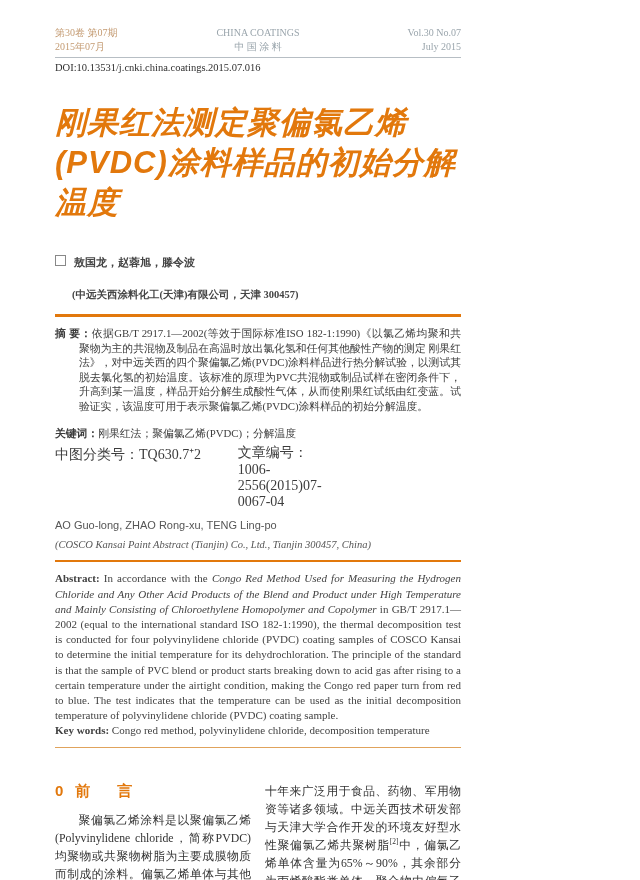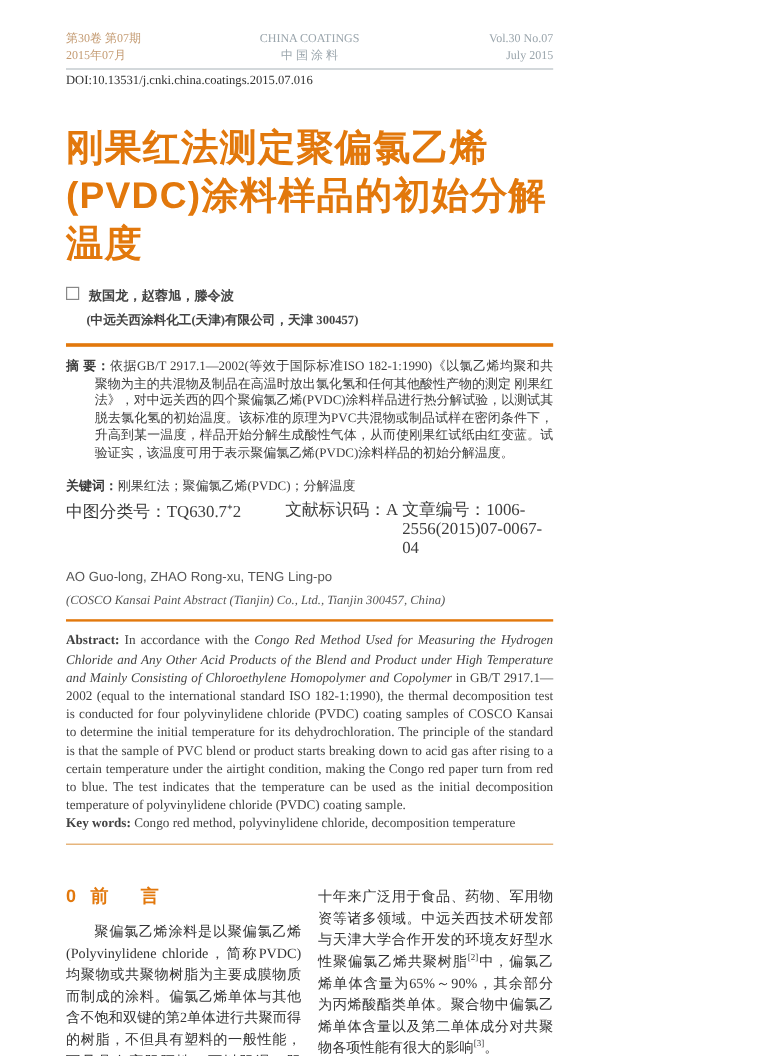--- a/index.html
+++ b/index.html
@@ -11,21 +11,21 @@
   .jheader .left{color:#c49b72;text-align:left;}
   .jheader .center{color:#9aa5ac;text-align:center;}
   .jheader .right{color:#9aa5ac;text-align:right;}
   .rule-gray{border:none;border-top:1px solid #b7bec4;margin:3px 0 0 0;}
   .doi{font-size:10.5px;margin-top:4px;color:#2f2f2f;}
 
   
   .title-cn{margin-top:30px;font-family:"Liberation Sans",sans-serif;font-weight:bold;font-size:31px;line-height:40px;color:#e2780c;letter-spacing:1px;}
   .authors-cn{margin-top:16px;font-size:11px;font-weight:bold;color:#444;}
   .authors-cn .marker{display:inline-block;width:9px;height:9px;border:1px solid #888;margin-right:8px;vertical-align:0;}
-  .affil-cn{margin-top:6px;padding-left:17px;font-size:10.5px;font-weight:bold;color:#444;}
+  .affil-cn{margin-top:18px;padding-left:17px;font-size:10.5px;font-weight:bold;color:#444;}
   .rule-orange-thick{border:none;border-top:3px solid #e2780c;margin:12px 0 0 0;}
   .rule-orange-mid{border:none;border-top:2px solid #e2780c;margin:10px 0 0 0;}
   .rule-orange-thin{border:none;border-top:1px solid #e0a35c;margin:8px 0 0 0;}
 
   
   .abs-cn{margin-top:9px;font-size:10.8px;line-height:14.5px;text-align:justify;padding-left:24px;text-indent:-24px;color:#3c3c3c;}
   .abs-cn .lbl{font-weight:bold;}
   .kw-cn{margin-top:2px;font-size:10.8px;line-height:14.5px;}
   .kw-cn .lbl{font-weight:bold;}
   .meta-row{margin-top:4px;display:grid;grid-template-columns:45% 24% 31%;font-size:14px;color:#3c3c3c;}
@@ -65,38 +65,37 @@
       <div>中 国 涂 料</div>
     </div>
     <div class="right">
       <div>Vol.30 No.07</div>
       <div>July 2015</div>
     </div>
   </div>
   <hr class="rule-gray">
   <div class="doi">DOI:10.13531/j.cnki.china.coatings.2015.07.016</div>
 
-  <h1 class="title-cn" style="margin-bottom:0;">刚果红法测定聚偏氯乙烯(PVDC)涂料样品的初始分解温度</h1>
+  <h1 class="title-cn" style="margin-bottom:16px;font-style:italic;">刚果红法测定聚偏氯乙烯(PVDC)涂料样品的初始分解温度</h1>
 
   <div class="authors-cn">
     <span class="marker"></span><span>敖国龙，赵蓉旭，滕令波</span>
   </div>
   <div class="affil-cn">(中远关西涂料化工(天津)有限公司，天津 300457)</div>
 
   <hr class="rule-orange-thick">
 
   <p class="abs-cn">
     <span class="lbl">摘 要：</span><span>依据GB/T 2917.1—2002(等效于国际标准ISO 182-1:1990)《以氯乙烯均聚和共聚物为主的共混物及制品在高温时放出氯化氢和任何其他酸性产物的测定 刚果红法》，对中远关西的四个聚偏氯乙烯(PVDC)涂料样品进行热分解试验，以测试其脱去氯化氢的初始温度。该标准的原理为PVC共混物或制品试样在密闭条件下，升高到某一温度，样品开始分解生成酸性气体，从而使刚果红试纸由红变蓝。试验证实，该温度可用于表示聚偏氯乙烯(PVDC)涂料样品的初始分解温度。</span>
   </p>
   <div class="kw-cn">
     <span class="lbl">关键词：</span><span>刚果红法；聚偏氯乙烯(PVDC)；分解温度</span>
   </div>
   <div class="meta-row">
     <span>中图分类号：TQ630.7⁺2</span>
-    <span>文献标识码：A</span>
     <span>文章编号：1006-2556(2015)07-0067-04</span>
   </div>
 
   <div class="authors-en">AO Guo-long, ZHAO Rong-xu, TENG Ling-po</div>
   <div class="affil-en">(COSCO Kansai Paint Abstract (Tianjin) Co., Ltd., Tianjin 300457, China)</div>
 
   <hr class="rule-orange-mid">
 
   <p class="abs-en" style="margin-bottom:0;">
     <span class="lbl">Abstract:</span><span> In accordance with the </span><span class="ital">Congo Red Method Used for Measuring the Hydrogen Chloride and Any Other Acid Products of the Blend and Product under High Temperature and Mainly Consisting of Chloroethylene Homopolymer and Copolymer</span><span> in GB/T 2917.1—2002 (equal to the international standard ISO 182-1:1990), the thermal decomposition test is conducted for four polyvinylidene chloride (PVDC) coating samples of COSCO Kansai to determine the initial temperature for its dehydrochloration. The principle of the standard is that the sample of PVC blend or product starts breaking down to acid gas after rising to a certain temperature under the airtight condition, making the Congo red paper turn from red to blue. The test indicates that the temperature can be used as the initial decomposition temperature of polyvinylidene chloride (PVDC) coating sample.</span>

